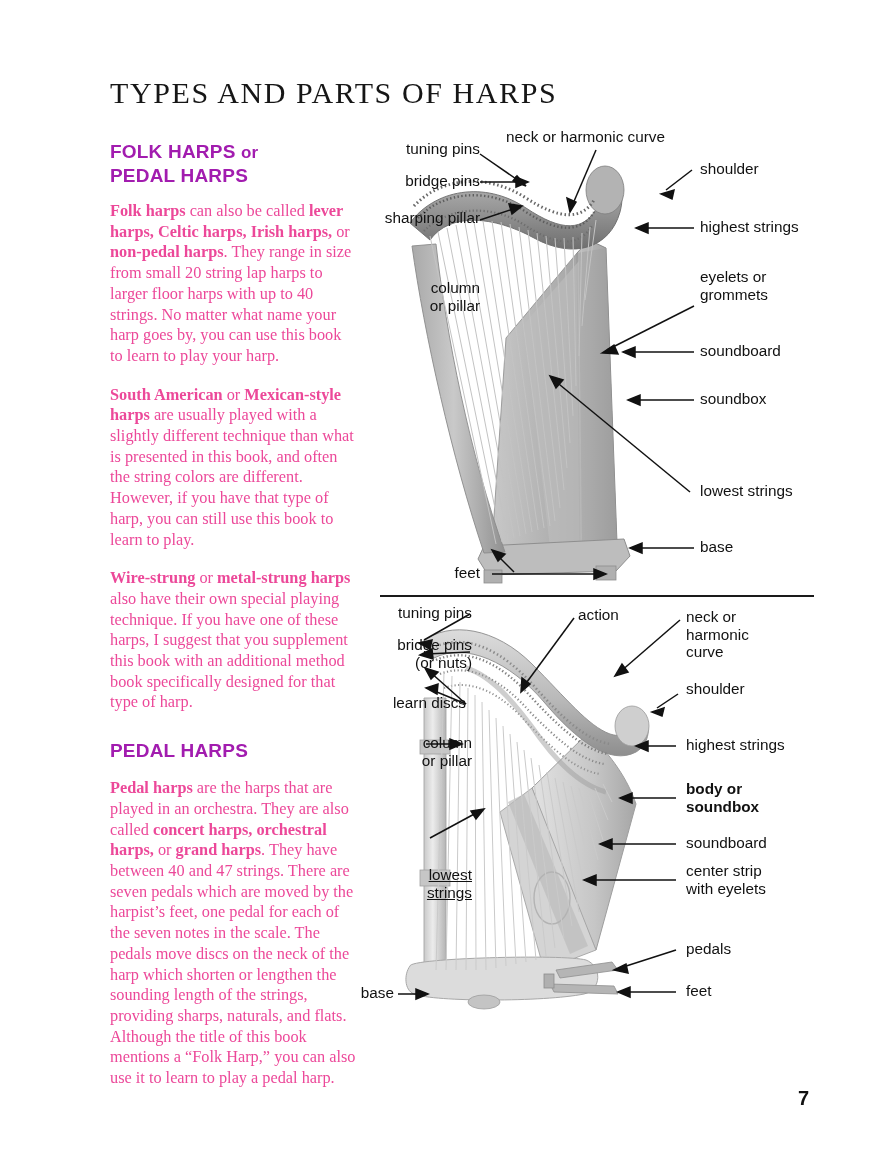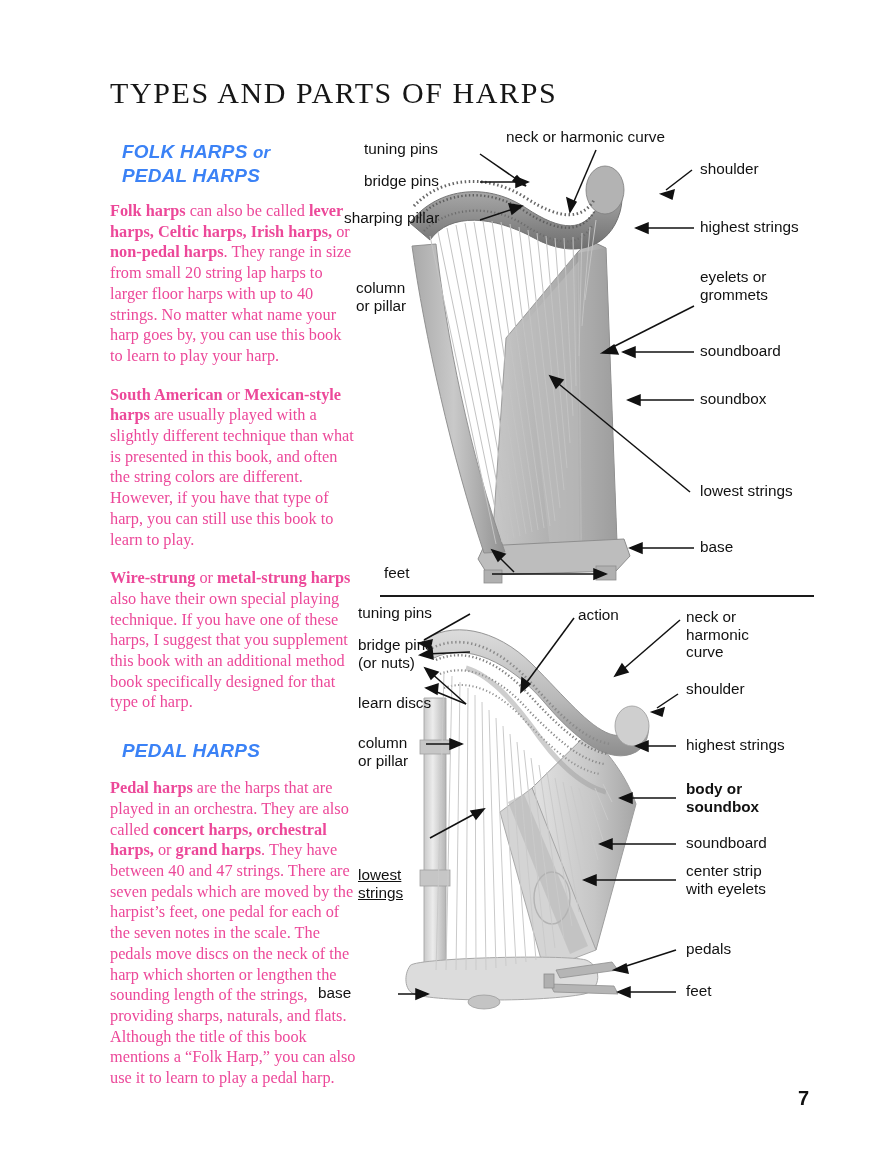--- a/index.html
+++ b/index.html
@@ -37,24 +37,23 @@
   #left-column {
     position: absolute;
     left: 110px;
     top: 140px;
     width: 262px;
   }
   .section-heading {
     font-family: "Liberation Sans", sans-serif;
     font-size: 19px;
     line-height: 23px;
-    color: #3b82f6;
-    margin: 0 0 14px 12px;
+    color: #a21caf;
+    margin: 0 0 14px 0;
     letter-spacing: 0.2px;
-    font-style: italic;
   }
   .section-heading.second {
     margin-top: 26px;
     margin-bottom: 16px;
   }
   .body-par {
     font-family: "Liberation Serif", serif;
     font-size: 16.3px;
     line-height: 20.7px;
     text-align: left;
@@ -90,21 +89,21 @@
 
   
   .callout {
     position: absolute;
     font-family: "Liberation Sans", sans-serif;
     font-size: 15.3px;
     line-height: 17.6px;
     color: #111;
     white-space: pre-line;
   }
-  .callout.right-align { }
+  .callout.right-align { text-align: right; }
 
   
   #page-number {
     position: absolute;
     right: 78px;
     bottom: 42px;
     font-family: "Liberation Sans", sans-serif;
     font-weight: bold;
     font-size: 20px;
     color: #111;

